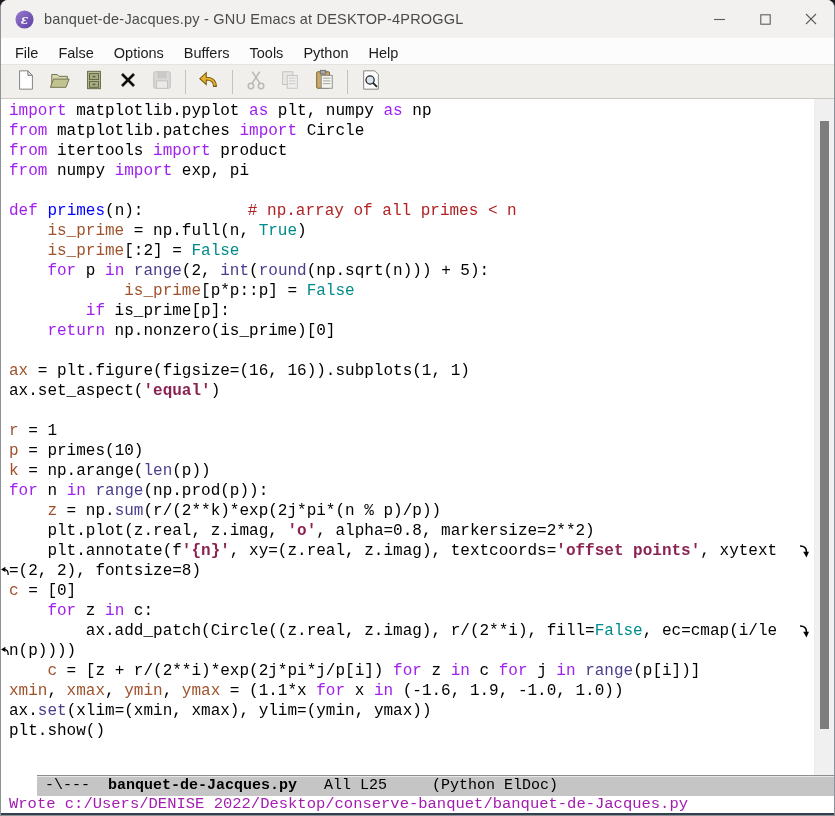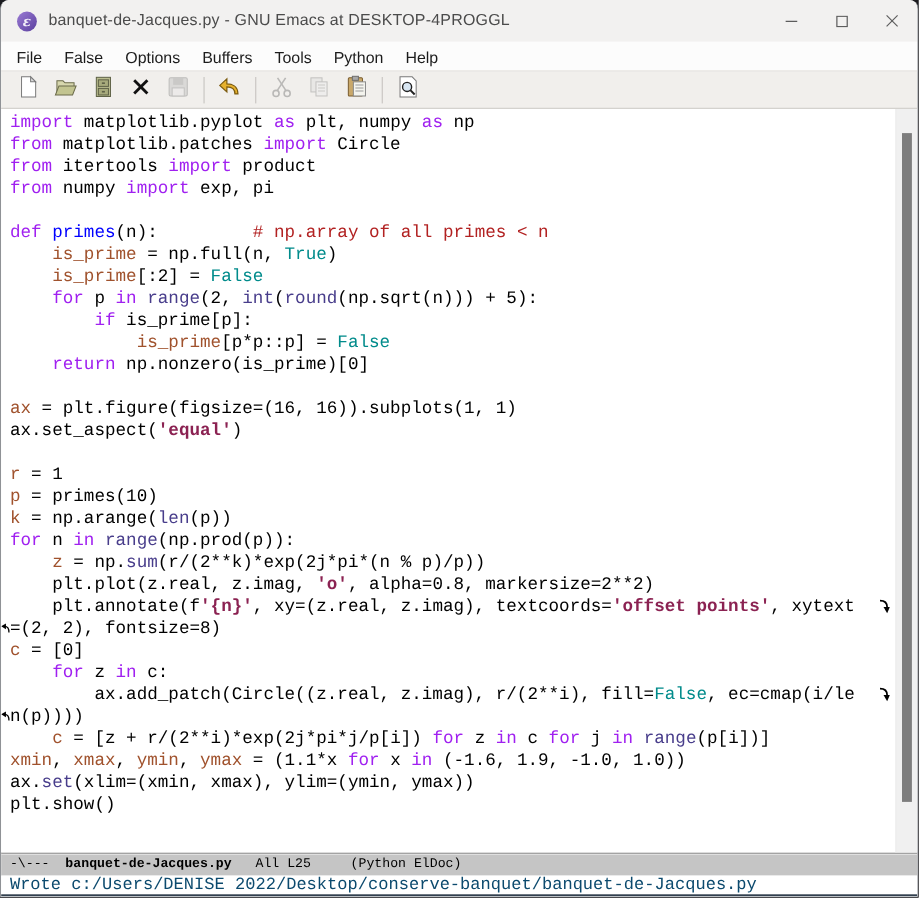--- a/index.html
+++ b/index.html
@@ -27,35 +27,35 @@
         font-size:16px;line-height:20px;color:#000;}
   .code-line{position:relative;display:flex;height:20px;white-space:pre;}
   .fringe-l{width:8px;flex:none;display:flex;align-items:center;overflow:hidden;}
   .fringe-r{position:absolute;right:6px;top:3px;width:10px;height:14px;}
   .seg-kw{color:var(--keyword);}
   .seg-bi{color:var(--builtin);}
   .seg-fn{color:var(--function-name);}
   .seg-var{color:var(--variable-name);}
   .seg-const{color:var(--constant);}
   .seg-str{color:var(--string);font-weight:bold;}
-  .seg-com{color:var(--comment);}
+  .seg-com{color:var(--comment);margin-left:18px;}
   .seg-pm{background:var(--paren-match);}
   .seg-cur{position:relative;}
   .seg-cur::after{content:"";position:absolute;left:-1px;right:0;top:2px;bottom:1px;border:1px solid #000;}
   
   .scrollbar{position:absolute;top:0;right:0;bottom:0;width:19px;background:#f0f0f0;border-left:1px solid #ececec;}
   .scroll-thumb{position:absolute;left:5px;width:9px;top:22px;height:608px;background:var(--scroll-thumb);}
   
   .modeline{height:20px;flex:none;background:var(--modeline-bg);border-top:1px solid #8d8d8d;
             box-shadow:inset 0 1px 0 #e7e7e7;font-family:"Liberation Mono","DejaVu Sans Mono",monospace;
-            font-size:12px;line-height:19px;color:#000;white-space:pre;padding-left:8px;overflow:hidden;}
+            font-size:15px;line-height:19px;color:#000;white-space:pre;padding-left:8px;overflow:hidden;margin-left:36px;}
   .modeline .buf{font-weight:bold;}
   
   .echo{height:17px;flex:none;background:#fff;font-family:"Liberation Mono","DejaVu Sans Mono",monospace;
-        font-size:15.5px;line-height:17px;color:#0c4a6e;white-space:pre;padding-left:8px;overflow:hidden;
+        font-size:15.5px;line-height:17px;color:#a21caf;white-space:pre;padding-left:8px;overflow:hidden;
         border-bottom:2px solid #32404f;}
 </style>
 </head>
 <body>
 
 <div class="window">
 
   <div class="titlebar">
     <svg class="app-icon" viewBox="0 0 20 20">
       <defs>
@@ -181,22 +181,22 @@
     <div class="code" id="code">
         <div class="code-line"><span class="fringe-l"></span><span><span class="seg-kw">import</span><span> matplotlib.pyplot </span><span class="seg-kw">as</span><span> plt, numpy </span><span class="seg-kw">as</span><span> np</span></span></div>
         <div class="code-line"><span class="fringe-l"></span><span><span class="seg-kw">from</span><span> matplotlib.patches </span><span class="seg-kw">import</span><span> Circle</span></span></div>
         <div class="code-line"><span class="fringe-l"></span><span><span class="seg-kw">from</span><span> itertools </span><span class="seg-kw">import</span><span> product</span></span></div>
         <div class="code-line"><span class="fringe-l"></span><span><span class="seg-kw">from</span><span> numpy </span><span class="seg-kw">import</span><span> exp, pi</span></span></div>
         <div class="code-line"><span class="fringe-l"></span><span></span></div>
         <div class="code-line"><span class="fringe-l"></span><span><span class="seg-kw">def</span><span> </span><span class="seg-fn">primes</span><span>(n):         </span><span class="seg-com"># np.array of all primes &lt; n</span></span></div>
         <div class="code-line"><span class="fringe-l"></span><span><span>    </span><span class="seg-var">is_prime</span><span> = np.full(n, </span><span class="seg-const">True</span><span>)</span></span></div>
         <div class="code-line"><span class="fringe-l"></span><span><span>    </span><span class="seg-var">is_prime</span><span>[:2] = </span><span class="seg-const">False</span></span></div>
         <div class="code-line"><span class="fringe-l"></span><span><span>    </span><span class="seg-kw">for</span><span> p </span><span class="seg-kw">in</span><span> </span><span class="seg-bi">range</span><span>(2, </span><span class="seg-bi">int</span><span>(</span><span class="seg-bi">round</span><span>(np.sqrt(n))) + 5):</span></span></div>
+        <div class="code-line"><span class="fringe-l"></span><span><span>            </span><span class="seg-var">is_prime</span><span>[p*p::p] = </span><span class="seg-const">False</span></span></div>
         <div class="code-line"><span class="fringe-l"></span><span><span>        </span><span class="seg-kw">if</span><span> is_prime[p]:</span></span></div>
-        <div class="code-line"><span class="fringe-l"></span><span><span>            </span><span class="seg-var">is_prime</span><span>[p*p::p] = </span><span class="seg-const">False</span></span></div>
         <div class="code-line"><span class="fringe-l"></span><span><span>    </span><span class="seg-kw">return</span><span> np.nonzero(is_prime)[0]</span></span></div>
         <div class="code-line"><span class="fringe-l"></span><span></span></div>
         <div class="code-line"><span class="fringe-l"></span><span><span class="seg-var">ax</span><span> = plt.figure(figsize=(16, 16)).subplots(1, 1)</span></span></div>
         <div class="code-line"><span class="fringe-l"></span><span><span>ax.set_aspect(</span><span class="seg-str">'equal'</span><span>)</span></span></div>
         <div class="code-line"><span class="fringe-l"></span></div>
         <div class="code-line"><span class="fringe-l"></span><span><span class="seg-var">r</span><span> = 1</span></span></div>
         <div class="code-line"><span class="fringe-l"></span><span><span class="seg-var">p</span><span> = primes(10)</span></span></div>
         <div class="code-line"><span class="fringe-l"></span><span><span class="seg-var">k</span><span> = np.arange(</span><span class="seg-bi">len</span><span>(p))</span></span></div>
         <div class="code-line"><span class="fringe-l"></span><span><span class="seg-kw">for</span><span> n </span><span class="seg-kw">in</span><span> </span><span class="seg-bi">range</span><span>(np.prod(p)):</span></span></div>
         <div class="code-line"><span class="fringe-l"></span><span><span>    </span><span class="seg-var">z</span><span> = np.</span><span class="seg-bi">sum</span><span>(r/(2**k)*exp(2j*pi*(n % p)/p))</span></span></div>

